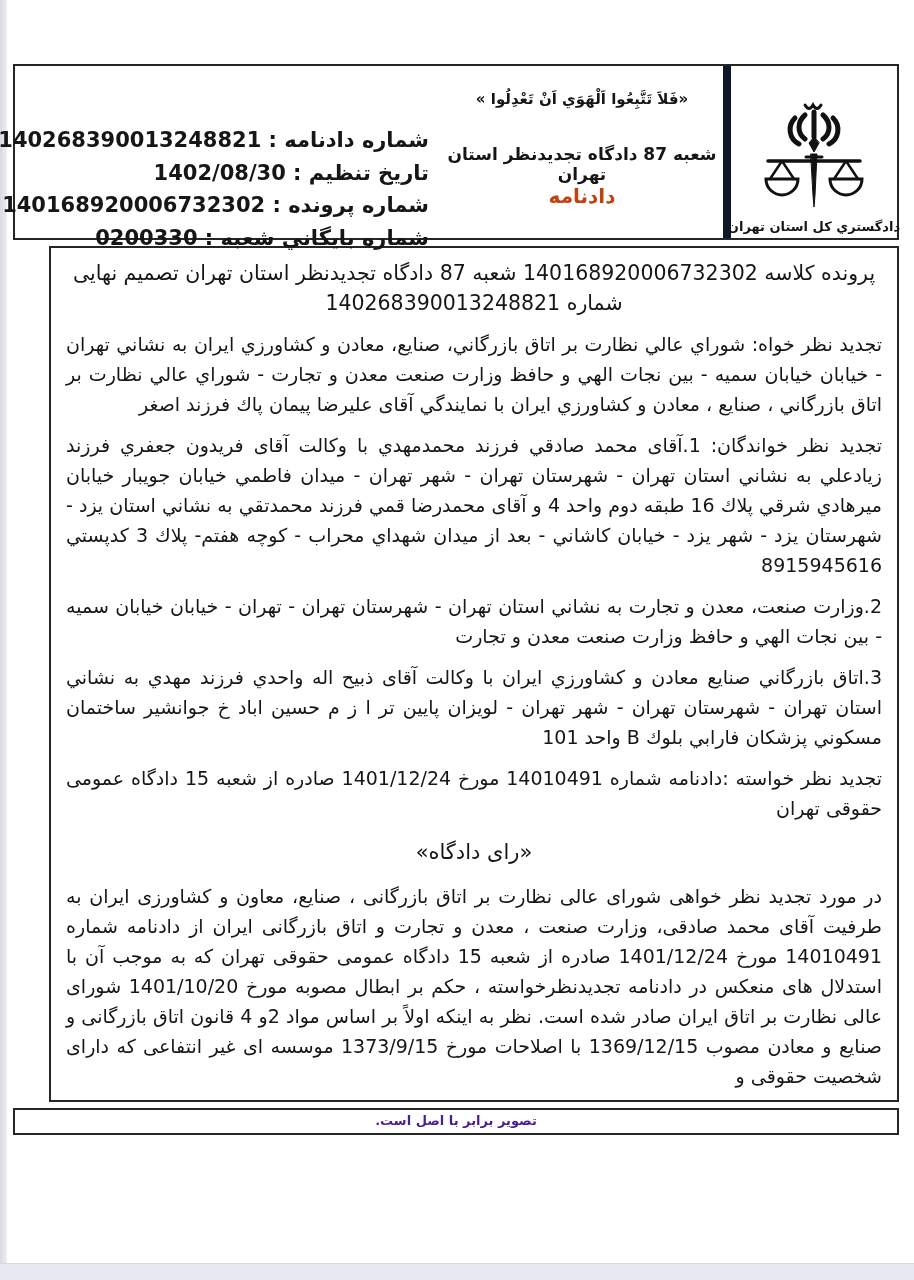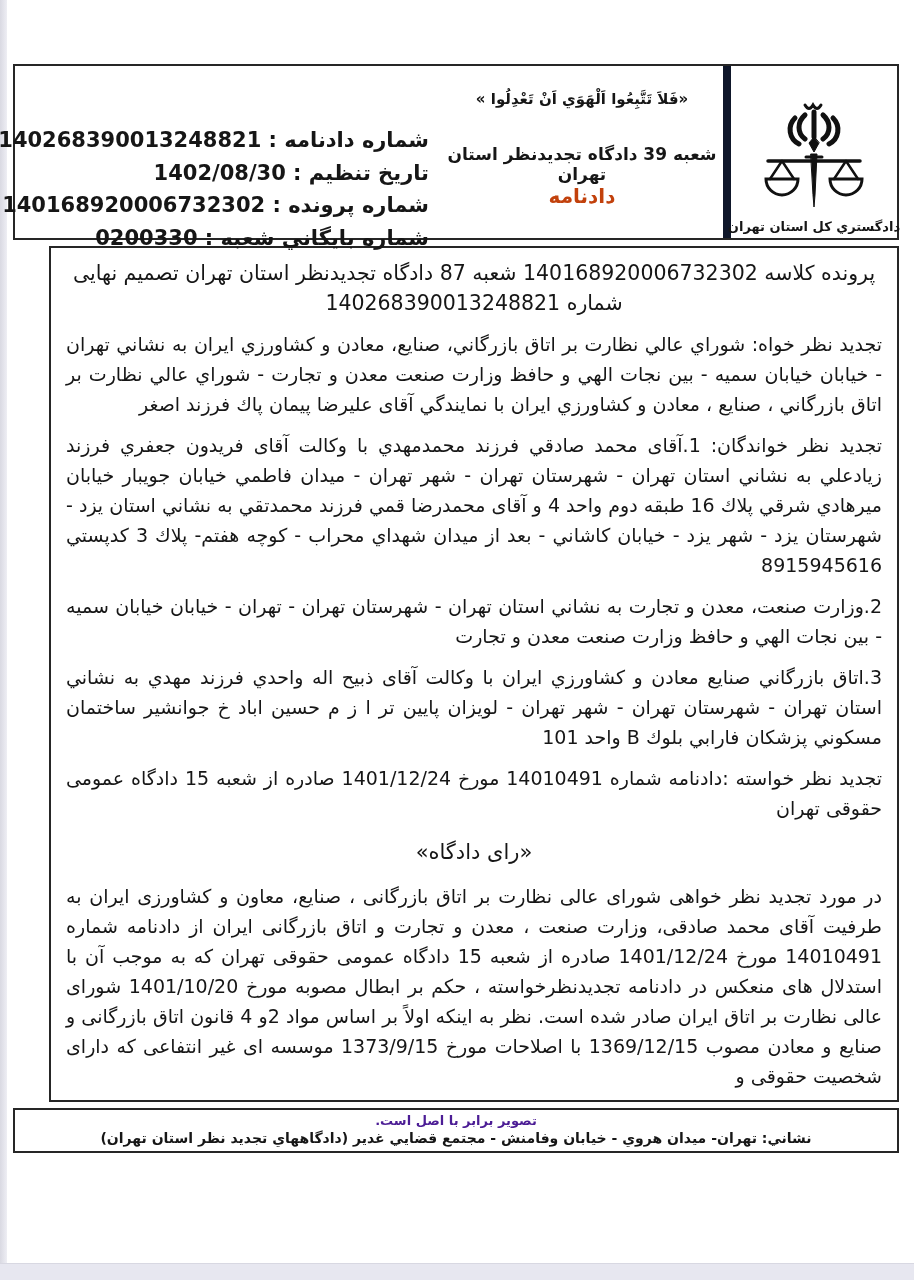--- a/index.html
+++ b/index.html
@@ -72,21 +72,21 @@
         <path d="M12 80 A16 16 0 0 0 44 80 Z" stroke-width="3"></path>
 
         <path d="M92 62 L80 80 M92 62 L104 80" stroke-width="2.5"></path>
         <path d="M76 80 A16 16 0 0 0 108 80 Z" stroke-width="3"></path>
       </svg>
       <div class="logo-caption">دادگستري كل استان تهران</div>
     </div>
 
     <div class="center-cell">
       <div class="verse">«فَلاَ تَتَّبِعُوا اَلْهَوَي اَنْ تَعْدِلُوا »</div>
-      <div class="branch">شعبه 39 دادگاه تجدیدنظر استان تهران</div>
+      <div class="branch">شعبه 87 دادگاه تجدیدنظر استان تهران</div>
       <div class="docname">دادنامه</div>
     </div>
 
     <div class="meta-cell">
       <div class="meta-row">
         <span>شماره دادنامه</span><span> : </span><span>140268390013248821</span>
       </div>
       <div class="meta-row">
         <span>تاريخ تنظيم</span><span> : </span><span>1402/08/30</span>
       </div>
@@ -105,16 +105,15 @@
     <p>تجدید نظر خواندگان: 1.آقای محمد صادقي  فرزند محمدمهدي با وكالت آقای فریدون جعفري فرزند زیادعلي به نشاني استان تهران -  شهرستان تهران -  شهر تهران -  میدان فاطمي خیابان جویبار خیابان میرهادي شرقي پلاك 16 طبقه دوم واحد 4 و آقای محمدرضا قمي فرزند محمدتقي به نشاني استان یزد -  شهرستان یزد -  شهر یزد - خیابان كاشاني - بعد از میدان شهداي محراب - كوچه هفتم- پلاك 3 كدپستي 8915945616</p>
     <p>2.وزارت صنعت، معدن و تجارت  به نشاني استان تهران - شهرستان تهران - تهران - خیابان خیابان سمیه - بین نجات الهي و حافظ وزارت صنعت معدن و تجارت</p>
     <p>3.اتاق بازرگاني صنایع معادن و كشاورزي ایران  با وكالت آقای ذبیح اله واحدي فرزند مهدي به نشاني استان تهران -  شهرستان تهران -  شهر تهران - لویزان پایین تر  ا ز م حسین اباد  خ جوانشیر  ساختمان مسكوني  پزشكان  فارابي بلوك B واحد 101</p>
     <p>تجدید نظر خواسته :دادنامه شماره 14010491 مورخ 1401/12/24 صادره از شعبه 15 دادگاه عمومی حقوقی تهران</p>
     <div class="ruling-heading">«رای دادگاه»</div>
     <p>در مورد تجدید نظر خواهی شورای عالی نظارت بر اتاق بازرگانی ،  صنایع، معاون و کشاورزی ایران به طرفیت آقای محمد صادقی، وزارت صنعت ، معدن و تجارت و  اتاق بازرگانی ایران از  دادنامه شماره 14010491 مورخ 1401/12/24 صادره از شعبه 15 دادگاه عمومی حقوقی تهران که به موجب آن با استدلال های منعکس در دادنامه تجدیدنظرخواسته ، حکم بر ابطال مصوبه مورخ 1401/10/20  شورای عالی نظارت بر اتاق ایران صادر شده است. نظر به اینکه اولاً بر اساس مواد 2و 4 قانون اتاق بازرگانی و صنایع و معادن مصوب 1369/12/15 با اصلاحات مورخ 1373/9/15  موسسه ای غیر انتفاعی که دارای شخصیت حقوقی و</p>
   </div>
 
   <div class="box footer-box">
     <div class="stamp">تصویر برابر با اصل است.</div>
-    <div class="address">نشاني:  تهران- میدان هروي - خیابان وفامنش - مجتمع قضایي غدیر (دادگاههاي تجدید نظر استان تهران)</div>
   </div>
 
 </div>
 
 </body></html>

